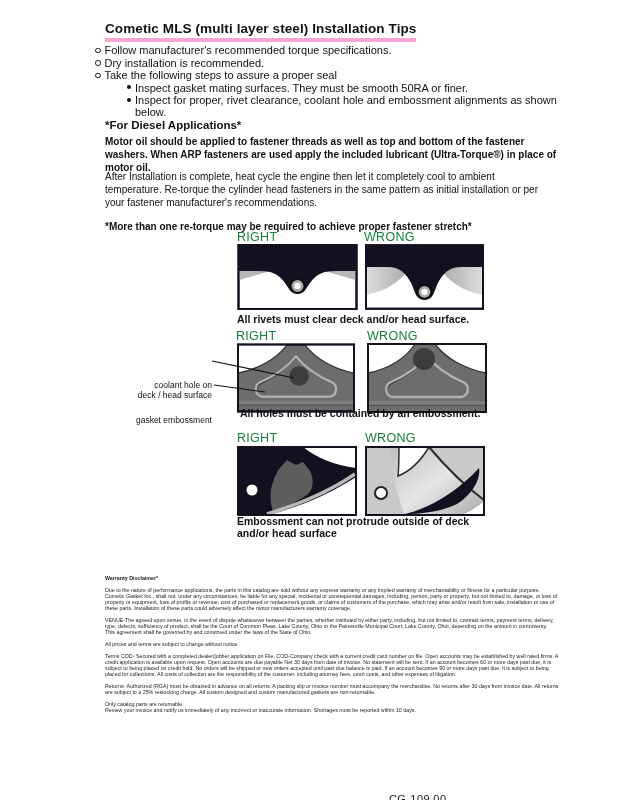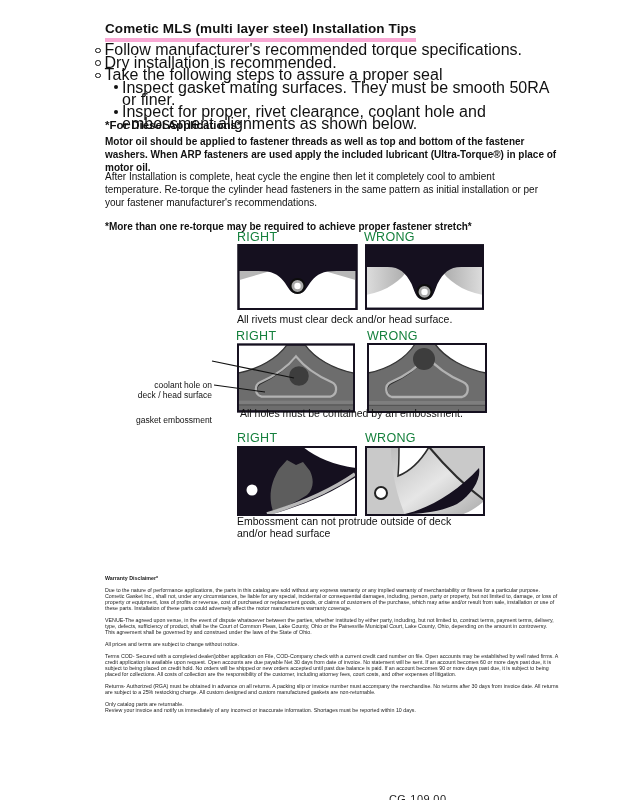--- a/index.html
+++ b/index.html
@@ -5,29 +5,29 @@
   html,body{margin:0;padding:0;background:#ffffff;}
   .page{
     position:relative;width:618px;height:800px;background:#ffffff;overflow:hidden;
     font-family:"Liberation Sans","DejaVu Sans",sans-serif;color:#1a1a1a;
   }
   .abs{position:absolute;}
   .title{
     left:105px;top:21px;font-size:13.5px;font-weight:bold;color:#111;
     border-bottom:4px solid #f9a8d4;padding-bottom:2px;letter-spacing:.1px;
   }
-  .bullets{left:95px;top:44px;width:470px;font-size:16px;line-height:12px;color:#111;}
+  .bullets{left:95px;top:44px;width:470px;font-size:11px;line-height:12px;color:#111;}
   .brow{display:flex;align-items:flex-start;margin-bottom:0.5px;}
   .odot{flex:0 0 auto;width:3.5px;height:3.5px;border:1px solid #111;border-radius:50%;margin:3.5px 4px 0 0;}
   .fdot{flex:0 0 auto;width:4px;height:4px;background:#111;border-radius:50%;margin:3.5px 4px 0 0;}
-  .sub{margin-left:19px;}
+  .sub{margin-left:32px;}
   .h2{left:105px;top:119px;font-size:11.5px;font-weight:bold;color:#111;}
   .para{left:105px;width:460px;font-size:10px;line-height:13px;color:#111;}
   .dhdr{font-size:12.5px;color:#15803d;letter-spacing:.3px;text-align:left;width:120px;}
-  .cap{font-size:10.5px;color:#111;}
+  .cap{font-size:10.5px;color:#111;font-weight:bold;}
   .sidelabel{font-size:8.5px;color:#111;text-align:right;line-height:9.5px;margin-top:36px;}
   .warranty{left:105px;top:575px;width:454px;font-size:5.3px;line-height:6px;color:#222;}
   .warranty .wh{font-weight:bold;margin-bottom:5.5px;}
   .warranty p{margin:0 0 0 0;}
   .warranty .gap{margin-bottom:6px;}
   .footer{left:389px;top:793px;font-size:11px;color:#222;letter-spacing:.4px;}
   svg{display:block;}
 </style>
 </head>
 <body>

